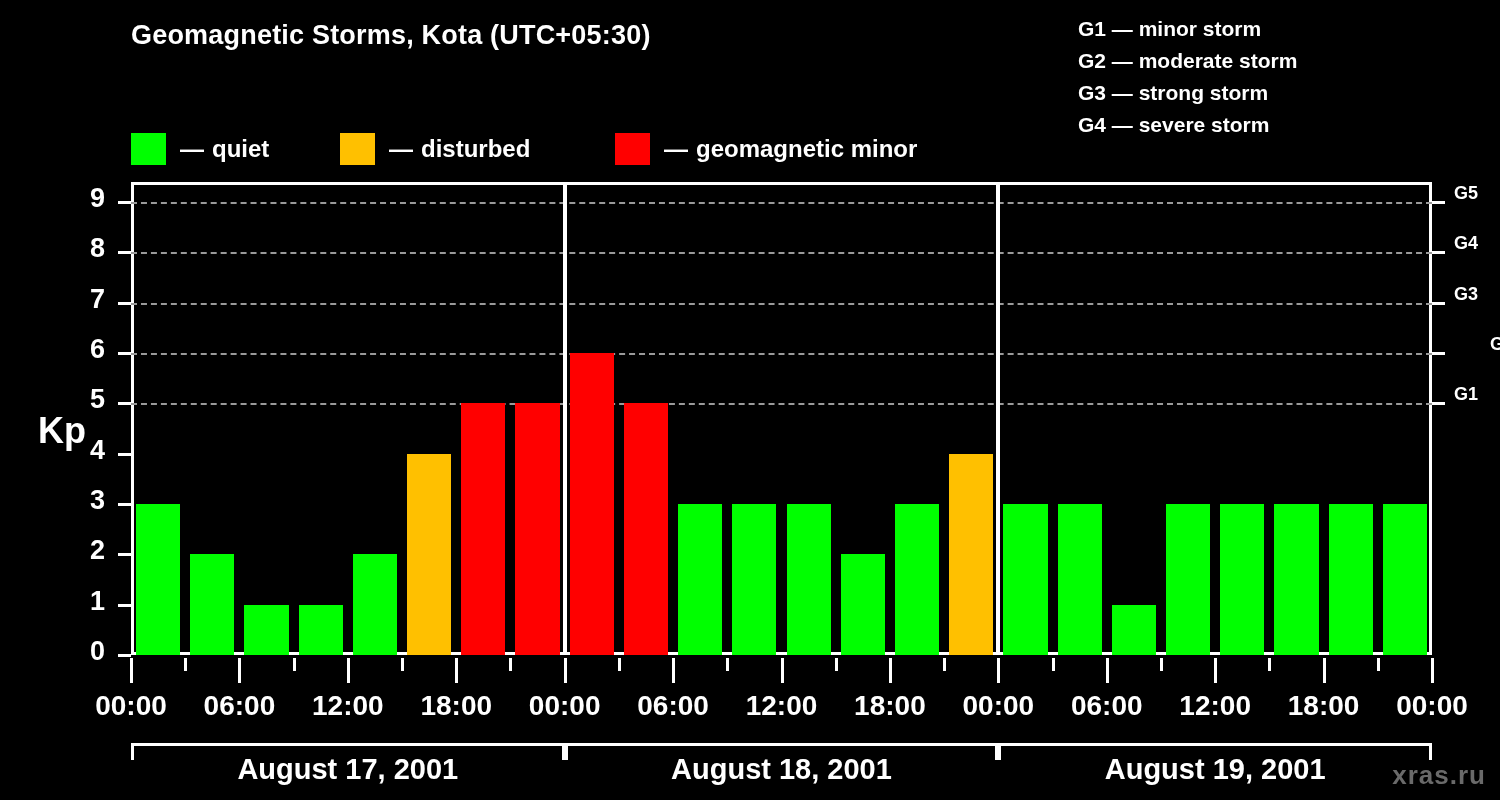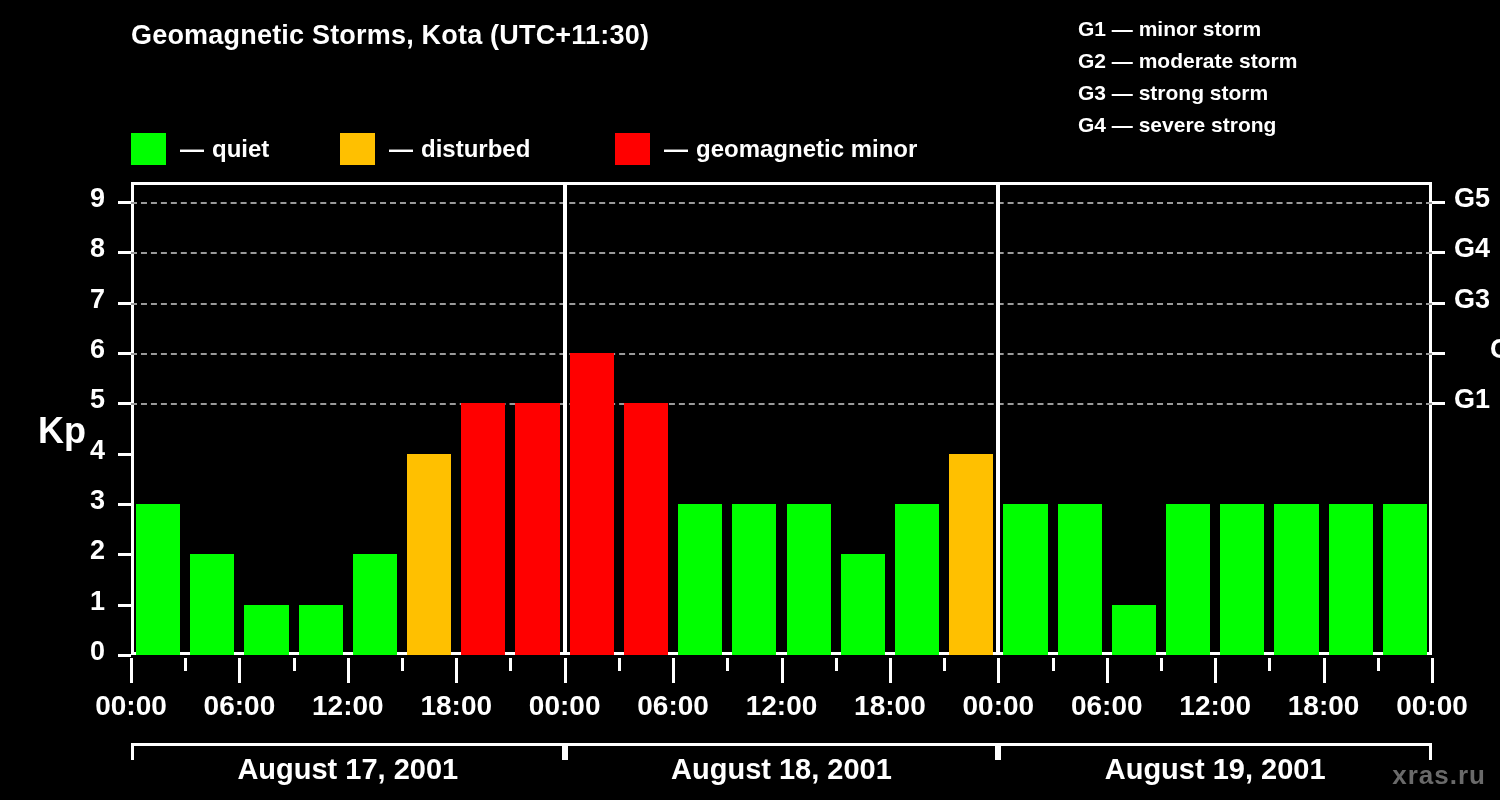--- a/index.html
+++ b/index.html
@@ -32,21 +32,21 @@
   .bar{position:absolute;bottom:0;}
 
   .daysep{position:absolute;top:0;width:4px;background:#fff;}
 
   
   .ytick{position:absolute;width:13px;height:3px;background:#fff;}
   .ylabel{position:absolute;font-size:27px;font-weight:bold;text-align:right;width:30px;}
   #kp-axis-title{position:absolute;left:38px;top:410px;font-size:36px;font-weight:bold;}
 
   .gtick{position:absolute;width:13px;height:3px;background:#fff;}
-  .glabel{position:absolute;font-size:27px;font-weight:bold;}
+  .glabel{position:absolute;font-size:18px;font-weight:bold;}
 
   
   .xtick-major{position:absolute;width:3px;background:#fff;top:658px;height:25px;}
   .xtick-minor{position:absolute;width:3px;background:#fff;top:658px;height:13px;}
   .xlabel{position:absolute;top:690px;font-size:28px;font-weight:bold;
           transform:translateX(-50%);white-space:nowrap;}
 
   
   .date-bracket{position:absolute;top:743px;height:17px;
                 border-left:3px solid #fff;border-right:3px solid #fff;border-top:3px solid #fff;
@@ -55,21 +55,21 @@
               text-align:center;white-space:nowrap;}
 
   #watermark{position:absolute;right:14px;top:760px;font-size:26px;font-weight:bold;
              color:#6a6a6a;letter-spacing:1px;}
 </style>
 </head>
 <body>
 
 <div id="root">
 
-  <div class="abs" id="chart-title">Geomagnetic Storms, Kota (UTC+11:30)</div>
+  <div class="abs" id="chart-title">Geomagnetic Storms, Kota (UTC+05:30)</div>
 
   <div id="legend">
       <div class="legend-item" style="left: 131px;">
         <span class="legend-swatch" style="background: rgb(0, 255, 0);"></span>
         <span class="legend-dash">—</span>
         <span class="legend-text">quiet</span>
       </div>
       <div class="legend-item" style="left: 340px;">
         <span class="legend-swatch" style="background: rgb(255, 192, 0);"></span>
         <span class="legend-dash">—</span>
@@ -78,21 +78,21 @@
       <div class="legend-item" style="left: 615px;">
         <span class="legend-swatch" style="background: rgb(255, 0, 0);"></span>
         <span class="legend-dash">—</span>
         <span class="legend-text">geomagnetic minor</span>
       </div>
     </div>
   <div class="abs" id="gscale-legend">
       <div class="gscale-row">G1 — minor storm</div>
       <div class="gscale-row">G2 — moderate storm</div>
       <div class="gscale-row">G3 — strong storm</div>
-      <div class="gscale-row">G4 — severe strong</div>
+      <div class="gscale-row">G4 — severe storm</div>
     </div>
 
   <div class="abs" id="plot-frame"></div>
   <div id="plot-inner">
       <div class="gridline" style="top: 221.333px;"></div>
       <div class="gridline" style="top: 171px;"></div>
       <div class="gridline" style="top: 120.667px;"></div>
       <div class="gridline" style="top: 70.3333px;"></div>
       <div class="gridline" style="top: 20px;"></div>
       <div class="bar" title="Aug 17 00:00 — Kp 3" style="left: 5px; width: 44.2083px; height: 151px; background: rgb(0, 255, 0);"></div>

